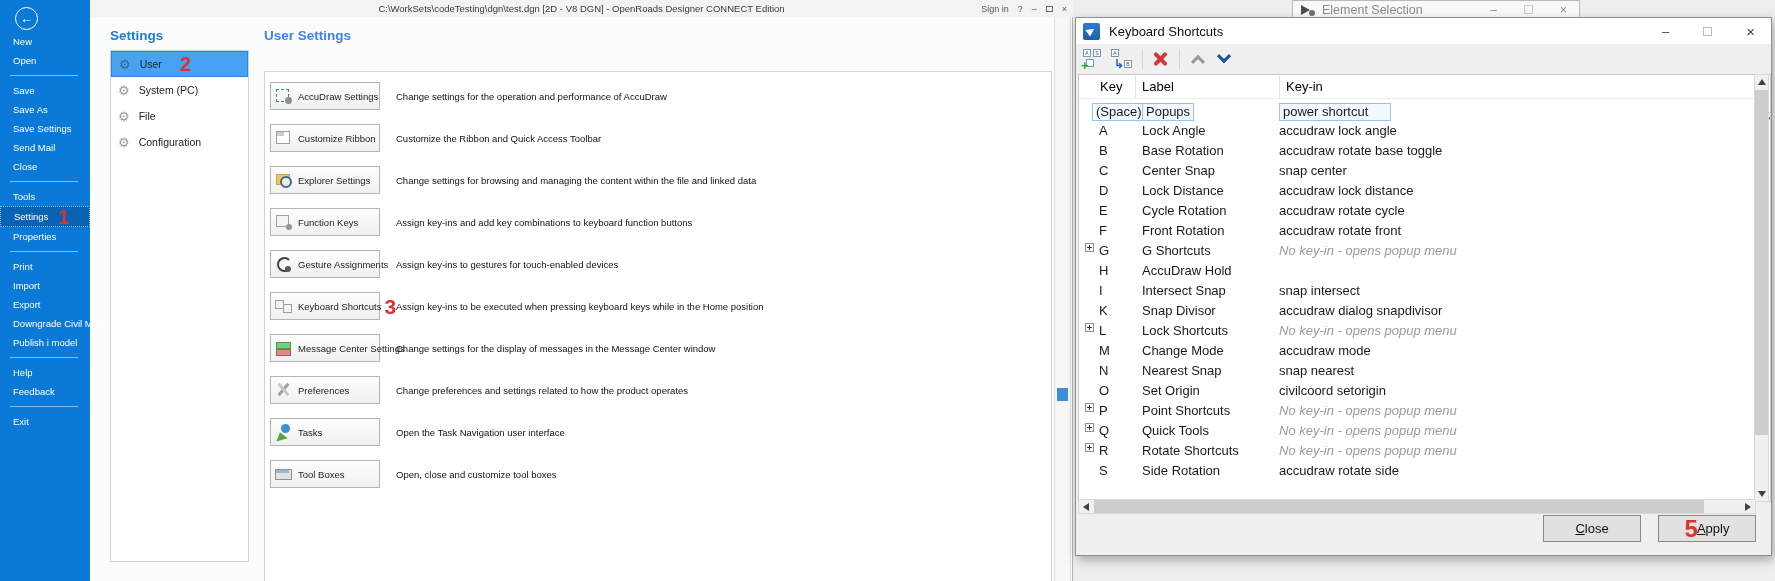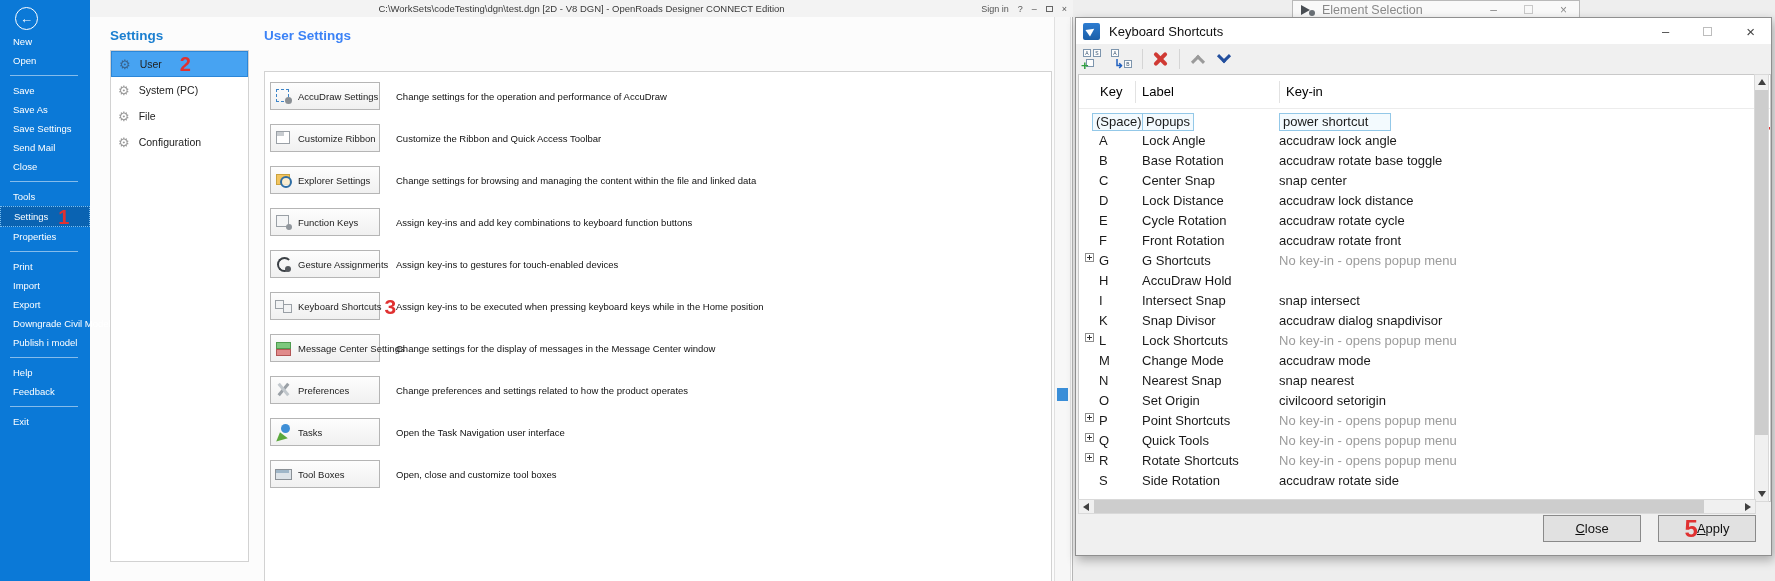--- a/index.html
+++ b/index.html
@@ -114,31 +114,31 @@
   .tool-sep{width:1px;height:20px;background:#d5d5d5;margin:0 5px;}
   .del-x{width:22px;height:22px;position:relative;margin:0 2px;cursor:pointer;}
   .del-x::before,.del-x::after{content:"";position:absolute;left:2px;top:9px;width:17px;height:4px;
         background:#d03a34;border-radius:2px;}
   .del-x::before{transform:rotate(45deg);} .del-x::after{transform:rotate(-45deg);}
   .chev{width:10px;height:10px;border-left:3px solid #9a9a9a;border-bottom:3px solid #9a9a9a;margin:0 8px;cursor:pointer;}
   .chev-up{transform:rotate(135deg) translate(2px,-2px);}
   .chev-dn{transform:rotate(-45deg) translate(2px,-2px);border-color:#234f9e;}
 
   .dlg-table{position:absolute;left:2px;top:56px;width:693px;height:428px;background:#fff;border:1px solid #c9c9c9;}
-  .tbl-header{display:flex;height:34px;align-items:center;font-size:13px;color:#000;border-bottom:1px solid #ececec;}
+  .tbl-header{display:flex;height:24px;align-items:center;font-size:13px;color:#000;border-bottom:1px solid #ececec;}
   .h-exp{width:20px;} .h-key{width:36px;padding-left:1px;}
   .h-label{width:144px;border-left:1px solid #e2e2e2;padding-left:6px;height:22px;line-height:22px;}
   .h-keyin{flex:1;border-left:1px solid #e2e2e2;padding-left:6px;height:22px;line-height:22px;}
   .tbl-body{padding-top:4px;}
   .trow{display:flex;height:20px;align-items:flex-start;font-size:13px;cursor:default;}
   .c-exp{width:20px;display:flex;justify-content:center;align-items:center;}
   .c-key{width:43px;white-space:nowrap;}
   .c-label{width:137px;white-space:nowrap;}
   .c-keyin{flex:1;white-space:nowrap;}
-  .no-keyin .c-keyin{color:#9b9b9b;}
+  .no-keyin .c-keyin{color:#9b9b9b;font-style:italic;}
   .expbox{width:9px;height:9px;border:1px solid #8f8f8f;background:#fff;position:relative;cursor:pointer;}
   .expbox::before{content:"";position:absolute;left:1px;top:3px;width:5px;height:1px;background:#333;}
   .expbox::after{content:"";position:absolute;left:3px;top:1px;width:1px;height:5px;background:#333;}
   .box{display:inline-block;border:1px solid #93c8e8;background:#f3fafe;padding:0 3px;line-height:16px;}
   .c-key .box{margin-left:-7px;}
   .c-keyin .box{min-width:112px;}
   .trow .ann-row{margin-left:34px;font-size:24px;}
 
   
   .vscroll{position:absolute;right:2px;top:56px;width:15px;height:428px;background:#f0f0f0;border:1px solid #d9d9d9;}

